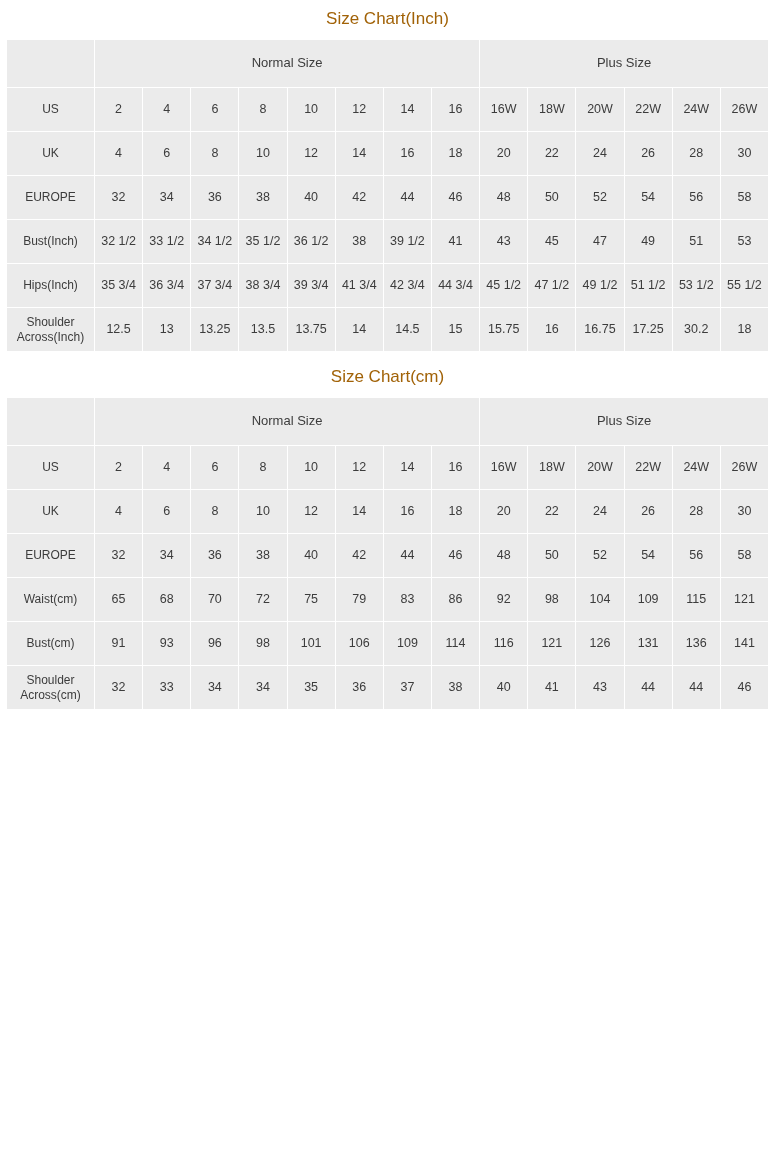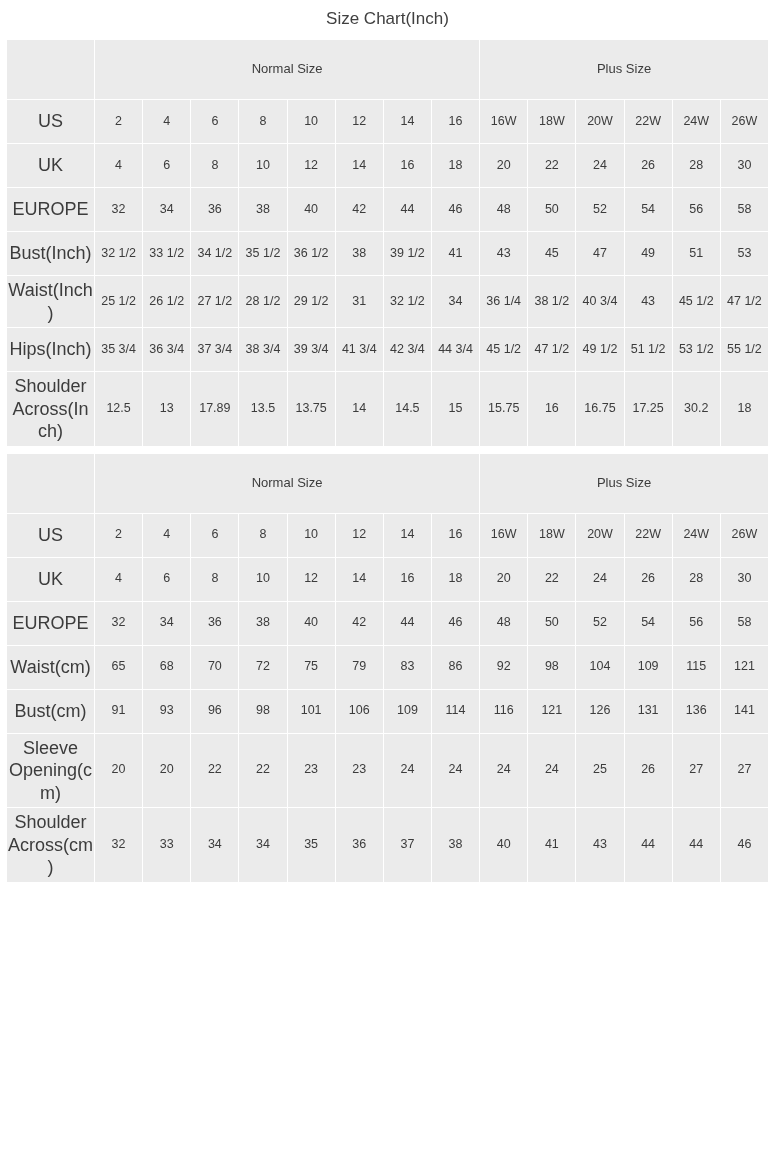--- a/index.html
+++ b/index.html
@@ -13,21 +13,21 @@
     color: #333333;
     -webkit-font-smoothing: antialiased;
   }
   .page {
     width: 775px;
     box-sizing: border-box;
   }
   .chart-title {
     text-align: center;
     font-size: 17px;
-    color: #404040;
+    color: #a16207;
     padding: 9px 0 10px 0;
     background: #ffffff;
     font-weight: normal;
   }
   table.size-table {
     border-collapse: collapse;
     width: 763px;
     margin: 0 6px;
     table-layout: fixed;
   }
@@ -39,25 +39,25 @@
     font-size: 12.5px;
     color: #3c3c3c;
     padding: 3px 1px;
     line-height: 1.25;
     height: 44px;
     box-sizing: border-box;
     word-wrap: break-word;
   }
   table.size-table td.rowhead {
     width: 88px;
-    font-size: 18px;
+    font-size: 12px;
   }
   table.size-table td.grouphead {
     font-size: 13px;
-    height: 60px;
+    height: 48px;
   }
   table.size-table td.blank {
     background: #ebebeb;
   }
   .spacer {
     height: 6px;
     background: #ffffff;
   }
 </style>
 </head>
@@ -136,77 +136,61 @@
             <td>39 1/2</td>
             <td>41</td>
             <td>43</td>
             <td>45</td>
             <td>47</td>
             <td>49</td>
             <td>51</td>
             <td>53</td>
           </tr>
           <tr>
-            <td class="rowhead">Waist(Inch)</td>
-            <td>25 1/2</td>
-            <td>26 1/2</td>
-            <td>27 1/2</td>
-            <td>28 1/2</td>
-            <td>29 1/2</td>
-            <td>31</td>
-            <td>32 1/2</td>
-            <td>34</td>
-            <td>36 1/4</td>
-            <td>38 1/2</td>
-            <td>40 3/4</td>
-            <td>43</td>
-            <td>45 1/2</td>
-            <td>47 1/2</td>
-          </tr>
-          <tr>
             <td class="rowhead">Hips(Inch)</td>
             <td>35 3/4</td>
             <td>36 3/4</td>
             <td>37 3/4</td>
             <td>38 3/4</td>
             <td>39 3/4</td>
             <td>41 3/4</td>
             <td>42 3/4</td>
             <td>44 3/4</td>
             <td>45 1/2</td>
             <td>47 1/2</td>
             <td>49 1/2</td>
             <td>51 1/2</td>
             <td>53 1/2</td>
             <td>55 1/2</td>
           </tr>
           <tr>
             <td class="rowhead">Shoulder Across(Inch)</td>
             <td>12.5</td>
             <td>13</td>
-            <td>17.89</td>
+            <td>13.25</td>
             <td>13.5</td>
             <td>13.75</td>
             <td>14</td>
             <td>14.5</td>
             <td>15</td>
             <td>15.75</td>
             <td>16</td>
             <td>16.75</td>
             <td>17.25</td>
             <td>30.2</td>
             <td>18</td>
           </tr>
         </tbody>
     </table>
   </div>
 
   <div class="spacer"></div>
 
   <div>
+    <div class="chart-title">Size Chart(cm)</div>
     <table class="size-table">
       <tbody>
           <tr>
             <td colspan="1" class="grouphead blank rowhead"></td>
             <td colspan="8" class="grouphead">Normal Size</td>
             <td colspan="6" class="grouphead">Plus Size</td>
           </tr>
           <tr>
             <td class="rowhead">US</td>
             <td>2</td>
@@ -286,37 +270,20 @@
             <td>109</td>
             <td>114</td>
             <td>116</td>
             <td>121</td>
             <td>126</td>
             <td>131</td>
             <td>136</td>
             <td>141</td>
           </tr>
           <tr>
-            <td class="rowhead">Sleeve Opening(cm)</td>
-            <td>20</td>
-            <td>20</td>
-            <td>22</td>
-            <td>22</td>
-            <td>23</td>
-            <td>23</td>
-            <td>24</td>
-            <td>24</td>
-            <td>24</td>
-            <td>24</td>
-            <td>25</td>
-            <td>26</td>
-            <td>27</td>
-            <td>27</td>
-          </tr>
-          <tr>
             <td class="rowhead">Shoulder Across(cm)</td>
             <td>32</td>
             <td>33</td>
             <td>34</td>
             <td>34</td>
             <td>35</td>
             <td>36</td>
             <td>37</td>
             <td>38</td>
             <td>40</td>

